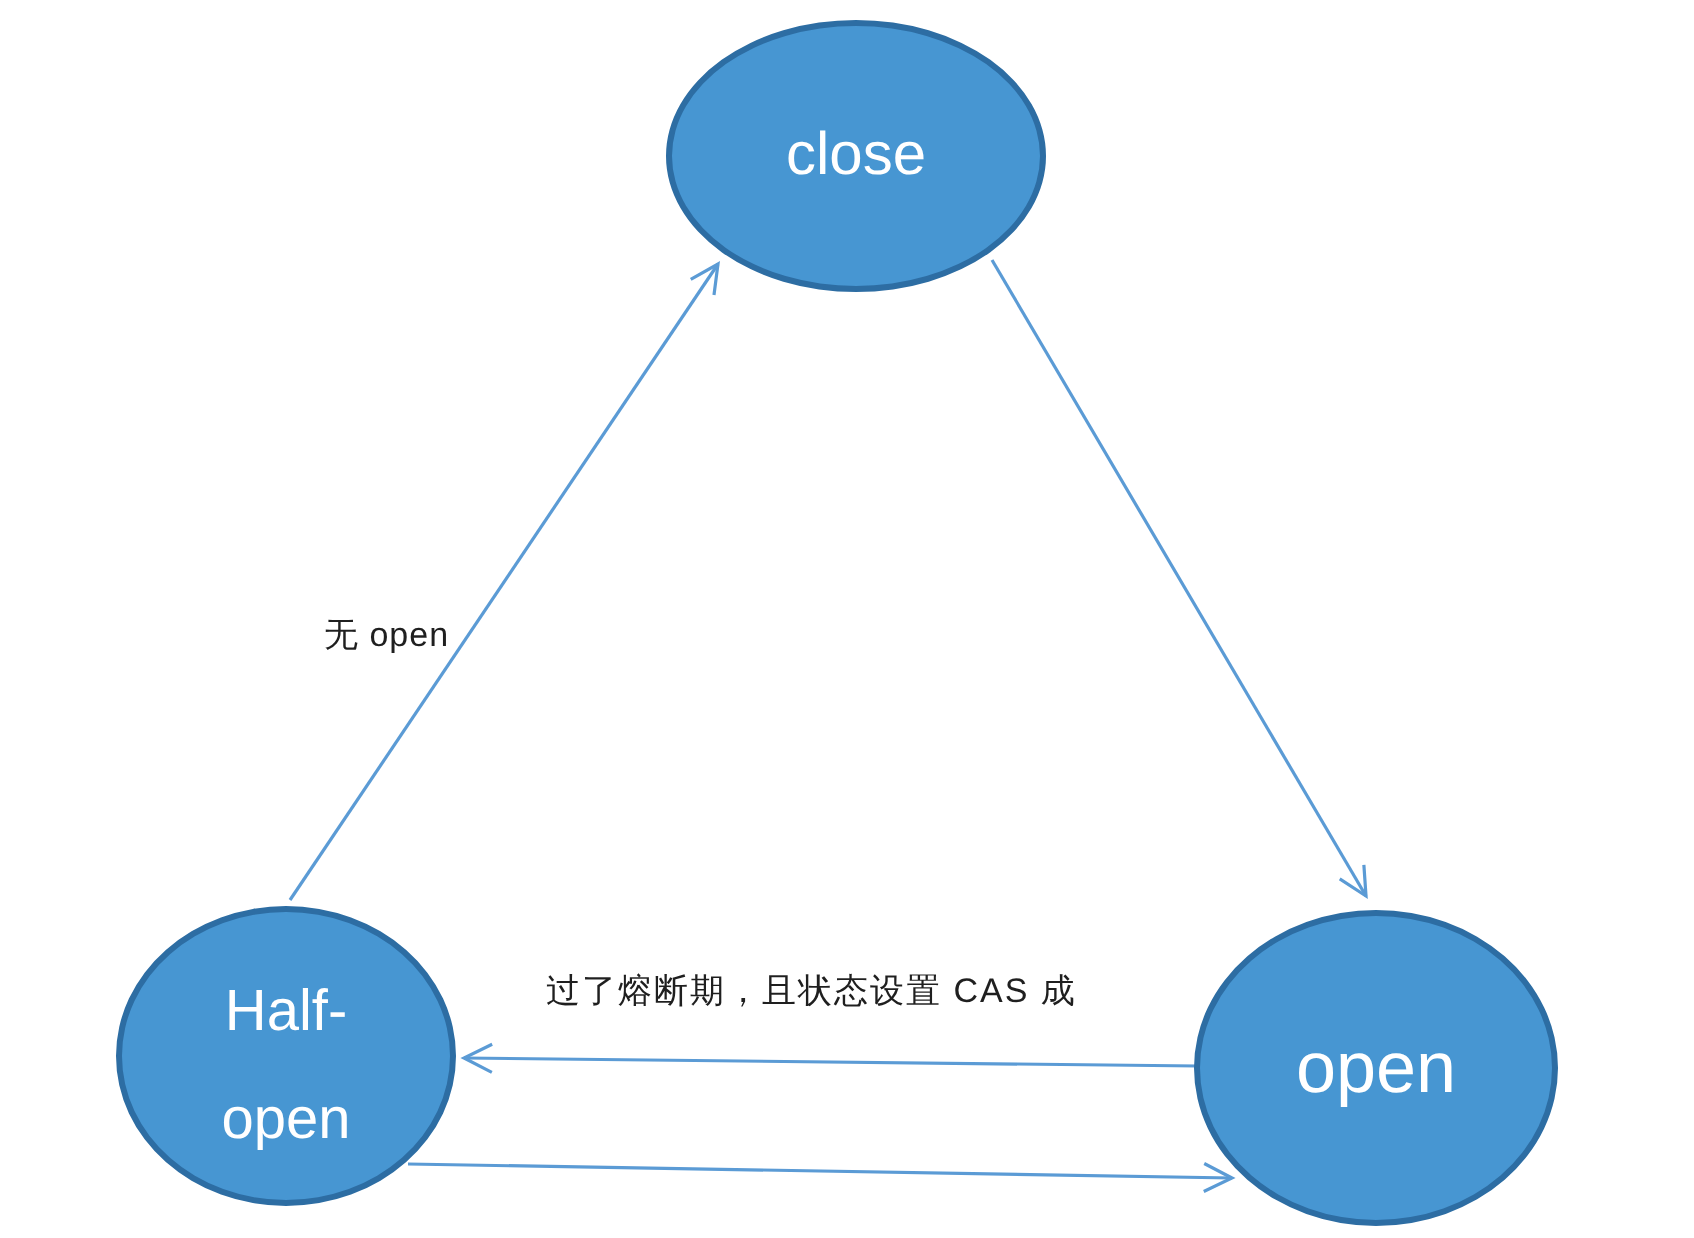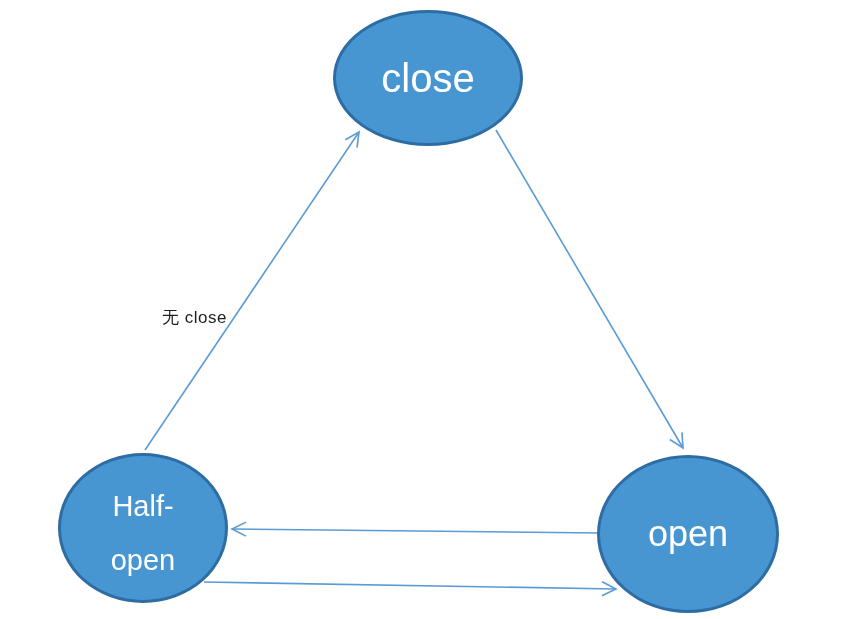--- a/index.html
+++ b/index.html
@@ -34,21 +34,21 @@
     border-radius: 50%;
     background: var(--node-fill, #4796d2);
     border: 3px solid var(--node-border, #2d6da3);
     box-sizing: border-box;
     color: var(--node-text, #ffffff);
     text-align: center;
   }
   .node-close {
     left: 333px; top: 10px;
     width: 190px; height: 136px;
-    font-size: 40px;
+    font-size: 30px;
     align-items: center;
   }
   .node-half-open {
     left: 58px; top: 453px;
     width: 170px; height: 150px;
     font-size: 29px;
   }
   .node-half-open .node-label {
     width: 104px;          
     line-height: 54px;
@@ -94,17 +94,18 @@
 
   <div class="node node-half-open">
     <span class="node-label">Half-open</span>
   </div>
 
   <div class="node node-open">
     <span class="node-label">open</span>
   </div>
 
 
-  <div class="edge-label label-no-error">无 close</div>
+  <div class="edge-label label-no-error">无 open</div>
 
+  <div class="edge-label label-cas">过了熔断期，且状态设置 CAS 成</div>
 
 
 </div>
 
 </body></html>

